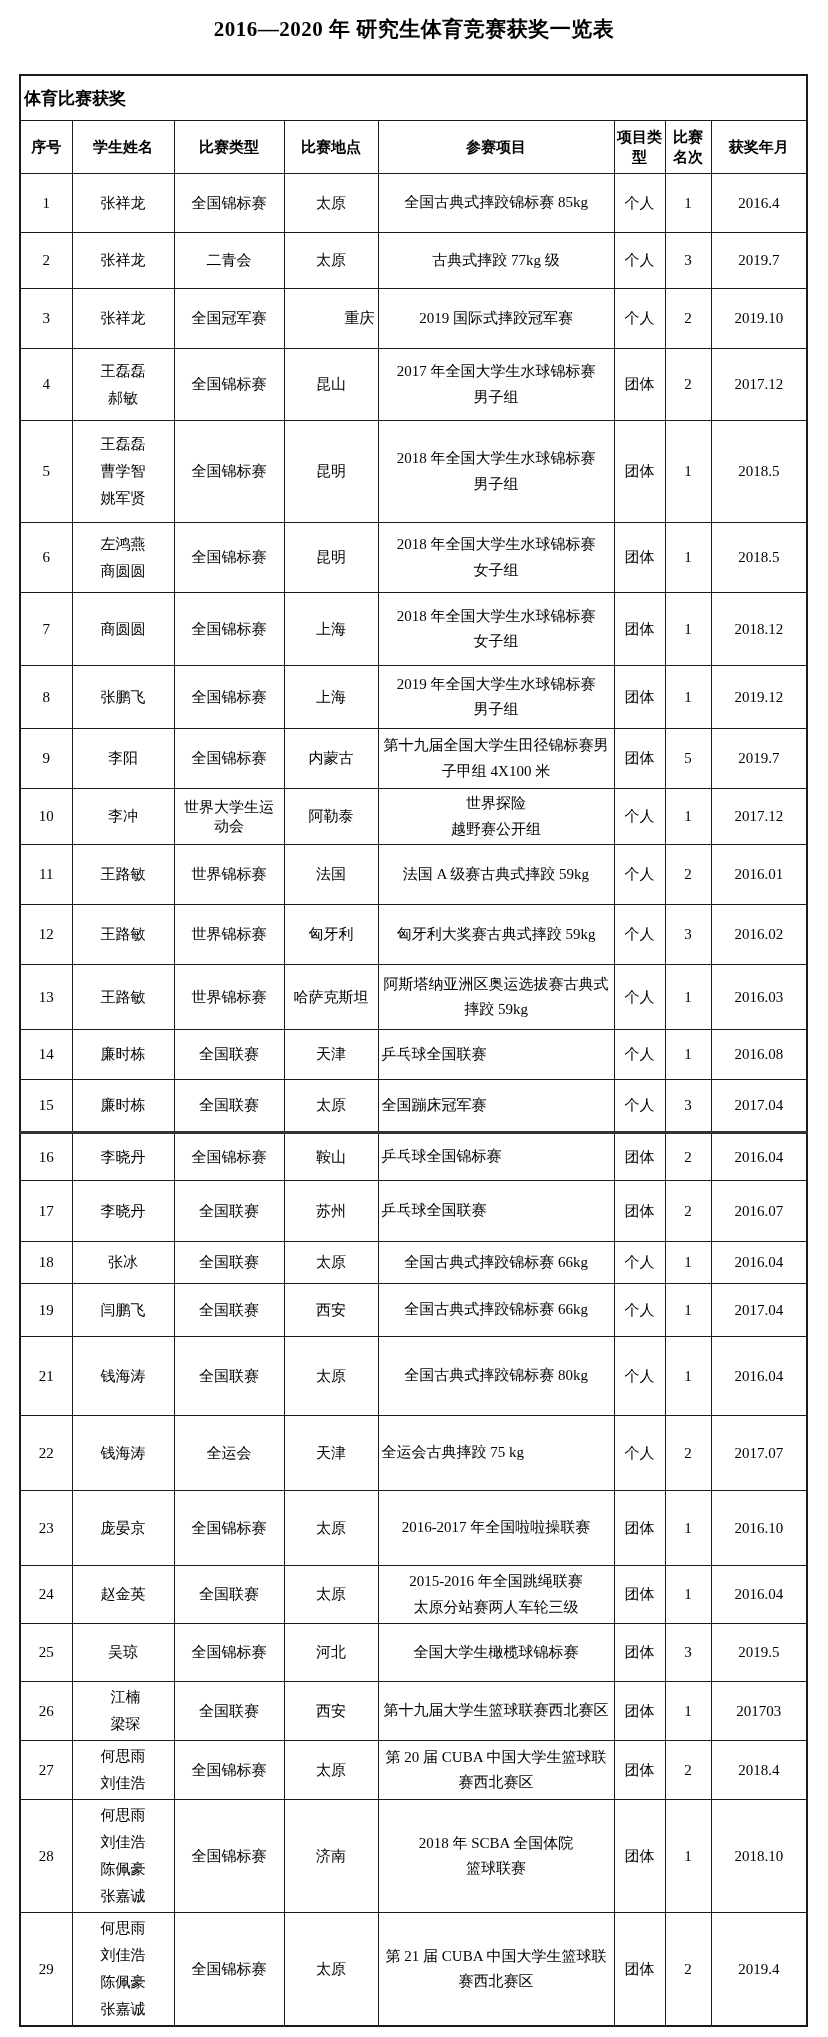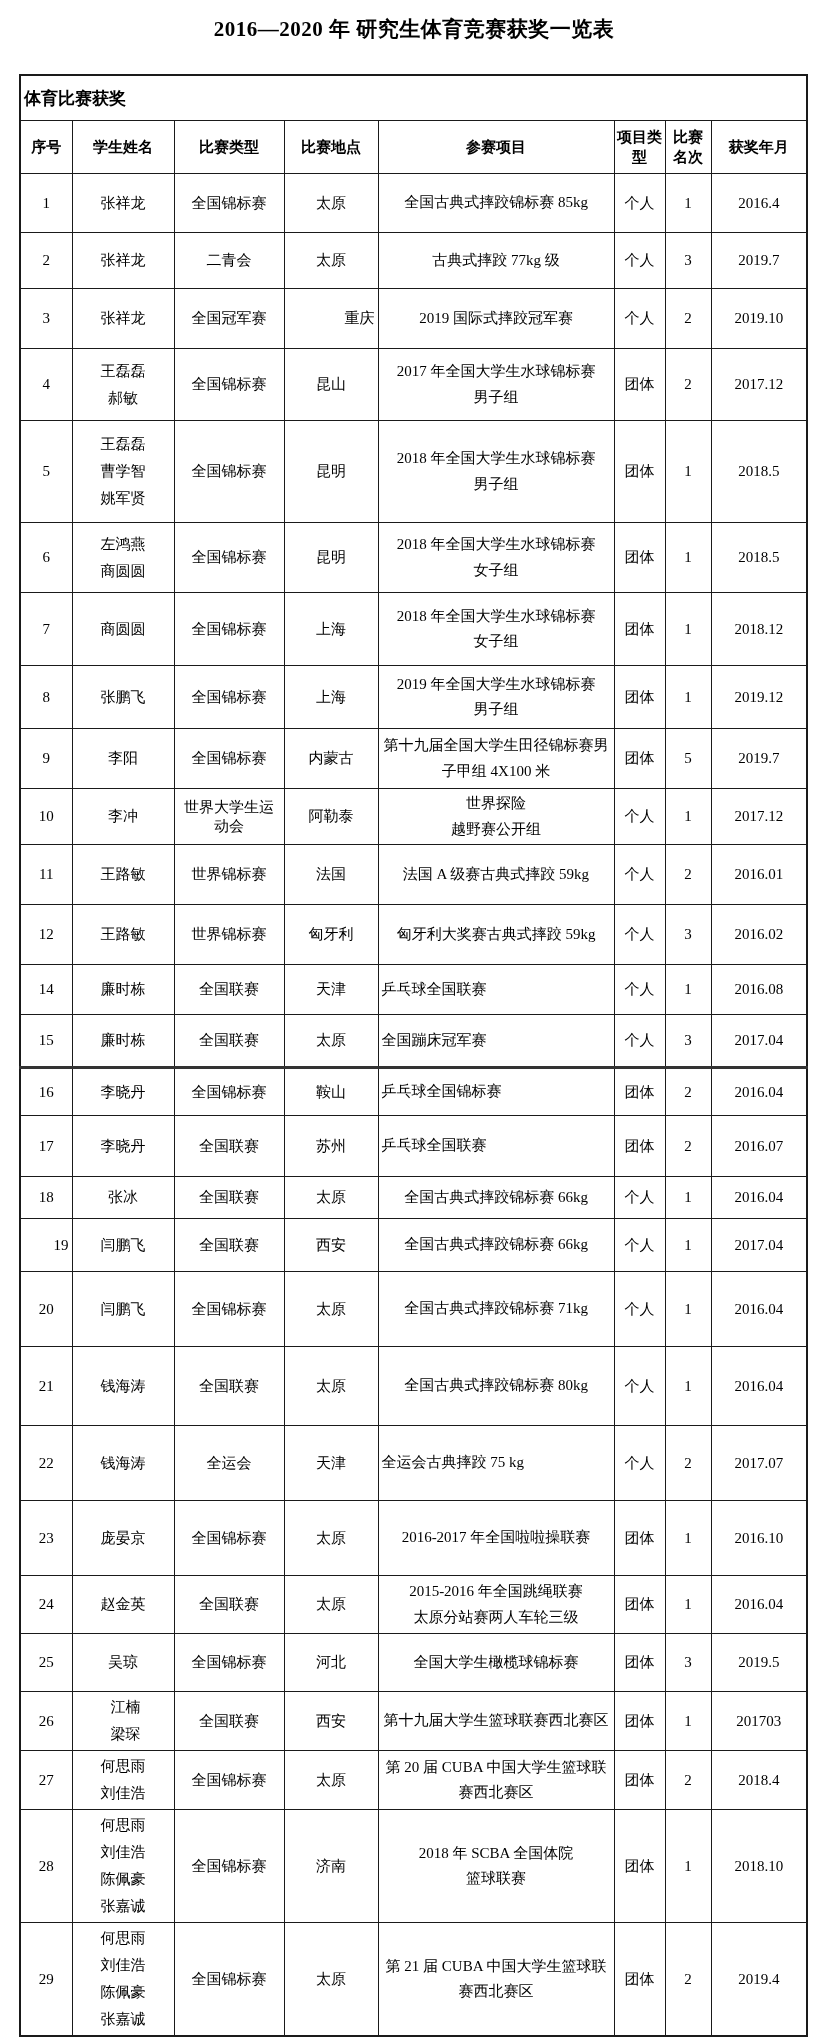--- a/index.html
+++ b/index.html
@@ -202,20 +202,30 @@
         <td class="cell-no" style="height: 55px;">12</td>
         <td class="cell-name" style="height: 55px;">王路敏</td>
         <td class="cell-type" style="height: 55px;">世界锦标赛</td>
         <td class="cell-place" style="height: 55px;">匈牙利</td>
         <td class="cell-project" style="height: 55px;">匈牙利大奖赛古典式摔跤 59kg</td>
         <td class="cell-cat" style="height: 55px;">个人</td>
         <td class="cell-rank" style="height: 55px;">3</td>
         <td class="cell-date" style="height: 55px;">2016.02</td>
       </tr>
       <tr>
+        <td class="cell-no" style="height: 60px;">13</td>
+        <td class="cell-name" style="height: 60px;">王路敏</td>
+        <td class="cell-type" style="height: 60px;">世界锦标赛</td>
+        <td class="cell-place" style="height: 60px;">哈萨克斯坦</td>
+        <td class="cell-project" style="height: 60px;">阿斯塔纳亚洲区奥运选拔赛古典式摔跤 59kg</td>
+        <td class="cell-cat" style="height: 60px;">个人</td>
+        <td class="cell-rank" style="height: 60px;">1</td>
+        <td class="cell-date" style="height: 60px;">2016.03</td>
+      </tr>
+      <tr>
         <td class="cell-no" style="height: 45px;">14</td>
         <td class="cell-name" style="height: 45px;">廉时栋</td>
         <td class="cell-type" style="height: 45px;">全国联赛</td>
         <td class="cell-place" style="height: 45px;">天津</td>
         <td class="cell-project left" style="height: 45px;">乒乓球全国联赛</td>
         <td class="cell-cat" style="height: 45px;">个人</td>
         <td class="cell-rank" style="height: 45px;">1</td>
         <td class="cell-date" style="height: 45px;">2016.08</td>
       </tr>
       <tr>
@@ -252,38 +262,28 @@
         <td class="cell-no" style="height: 37px;">18</td>
         <td class="cell-name" style="height: 37px;">张冰</td>
         <td class="cell-type" style="height: 37px;">全国联赛</td>
         <td class="cell-place" style="height: 37px;">太原</td>
         <td class="cell-project" style="height: 37px;">全国古典式摔跤锦标赛 66kg</td>
         <td class="cell-cat" style="height: 37px;">个人</td>
         <td class="cell-rank" style="height: 37px;">1</td>
         <td class="cell-date" style="height: 37px;">2016.04</td>
       </tr>
       <tr>
-        <td class="cell-no" style="height: 48px; text-align: right;">19</td>
+        <td class="cell-no" style="height: 48px;">19</td>
         <td class="cell-name" style="height: 48px;">闫鹏飞</td>
         <td class="cell-type" style="height: 48px;">全国联赛</td>
         <td class="cell-place" style="height: 48px;">西安</td>
         <td class="cell-project" style="height: 48px;">全国古典式摔跤锦标赛 66kg</td>
         <td class="cell-cat" style="height: 48px;">个人</td>
         <td class="cell-rank" style="height: 48px;">1</td>
         <td class="cell-date" style="height: 48px;">2017.04</td>
-      </tr>
-      <tr>
-        <td class="cell-no" style="height: 70px;">20</td>
-        <td class="cell-name" style="height: 70px;">闫鹏飞</td>
-        <td class="cell-type" style="height: 70px;">全国锦标赛</td>
-        <td class="cell-place" style="height: 70px;">太原</td>
-        <td class="cell-project" style="height: 70px;">全国古典式摔跤锦标赛 71kg</td>
-        <td class="cell-cat" style="height: 70px;">个人</td>
-        <td class="cell-rank" style="height: 70px;">1</td>
-        <td class="cell-date" style="height: 70px;">2016.04</td>
       </tr>
       <tr>
         <td class="cell-no" style="height: 74px;">21</td>
         <td class="cell-name" style="height: 74px;">钱海涛</td>
         <td class="cell-type" style="height: 74px;">全国联赛</td>
         <td class="cell-place" style="height: 74px;">太原</td>
         <td class="cell-project" style="height: 74px;">全国古典式摔跤锦标赛 80kg</td>
         <td class="cell-cat" style="height: 74px;">个人</td>
         <td class="cell-rank" style="height: 74px;">1</td>
         <td class="cell-date" style="height: 74px;">2016.04</td>

